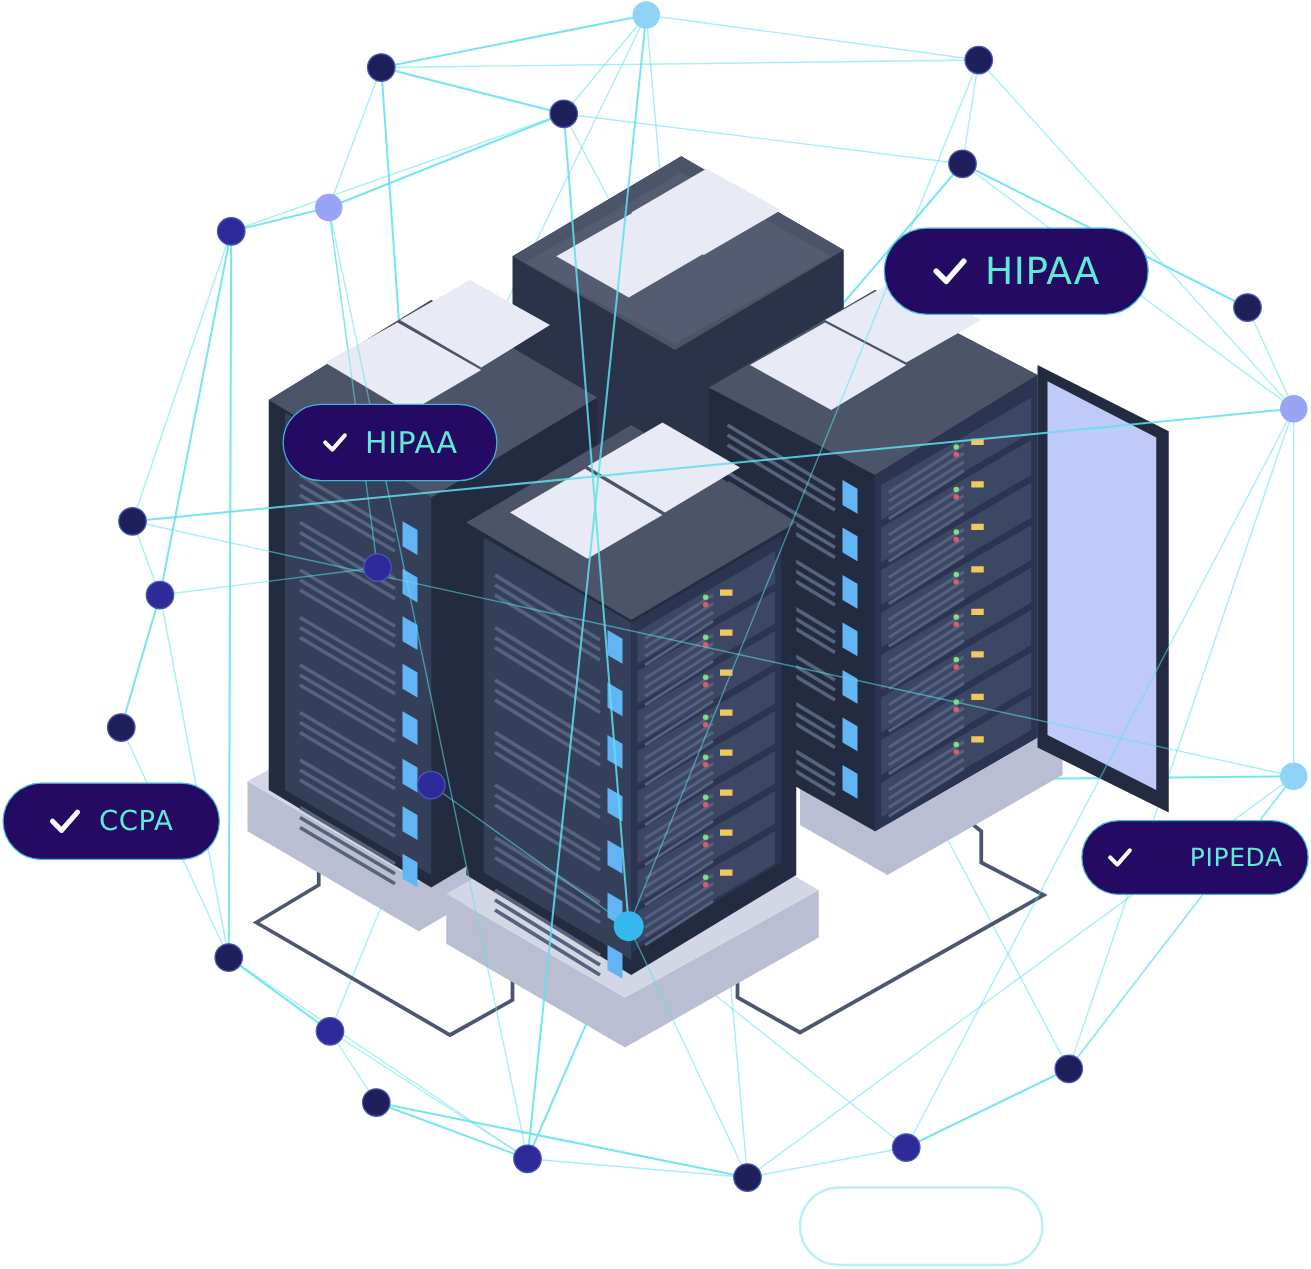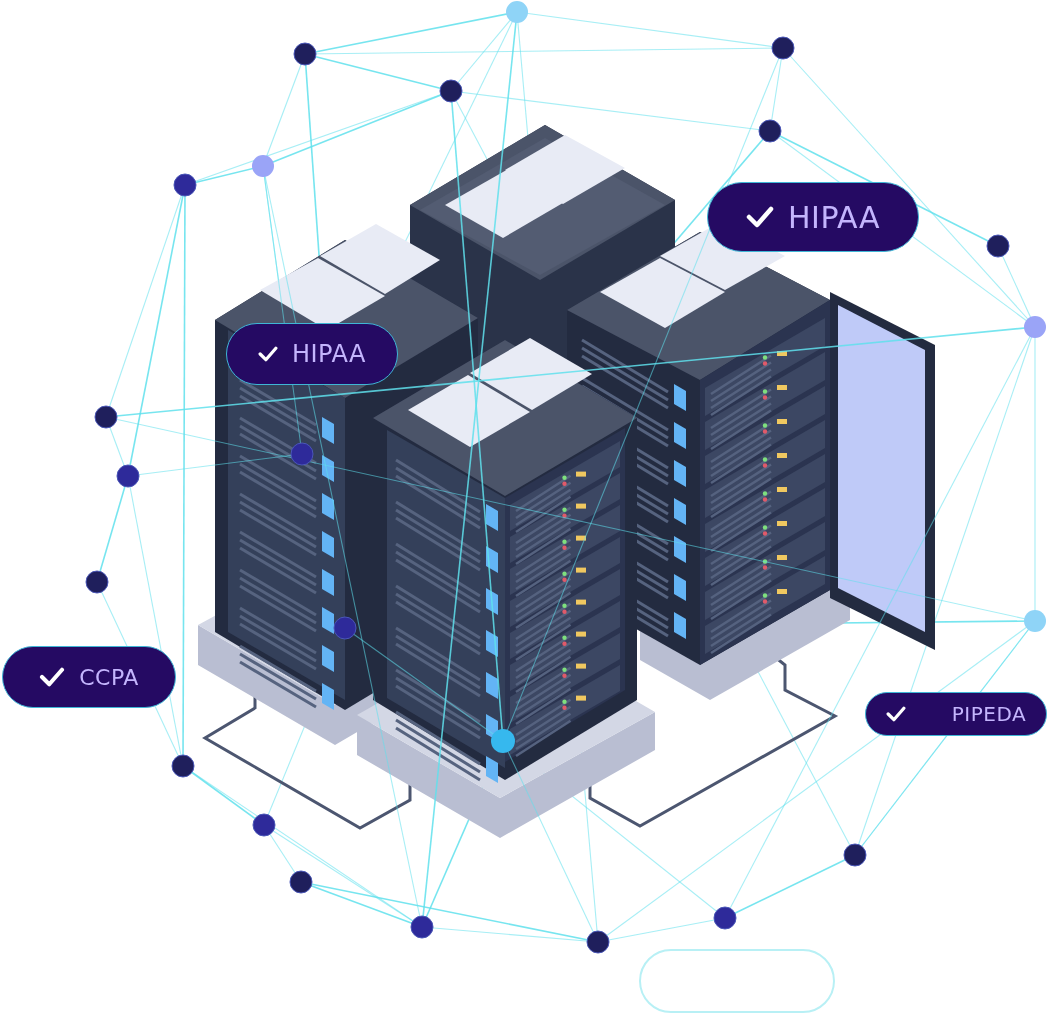--- a/index.html
+++ b/index.html
@@ -1,28 +1,28 @@
 <!DOCTYPE html>
 <html><head>
 <meta charset="utf-8">
 <style>
   html, body { margin: 0; padding: 0; background: #ffffff; }
   body { width: 1049px; height: 1015px; position: relative; overflow: hidden; font-family: "DejaVu Sans", sans-serif; }
   #scene { position: absolute; left: 0; top: 0; }
   .badge {
     position: absolute; display: flex; align-items: center; justify-content: center;
-    background: #250a63; color: #c4b5fd; border-radius: 999px;
+    background: #250a63; color: #5eead4; border-radius: 999px;
     border: 1.5px solid #3fb6d6; box-sizing: border-box; gap: 14px;
     font-family: "DejaVu Sans", sans-serif; letter-spacing: 0.5px;
   }
   .badge svg { display: block; }
   #badge-hipaa { left: 707px; top: 182px; width: 212px; height: 70px; font-size: 30px; }
   #badge-gdpr { left: 226px; top: 323px; width: 172px; height: 62px; font-size: 24px; }
-  #badge-ccpa { left: 2px; top: 626px; width: 174px; height: 62px; font-size: 22px; margin-top: 20px; }
-  #badge-pipeda { left: 865px; top: 692px; width: 182px; height: 44px; font-size: 20px; gap: 46px; }
+  #badge-ccpa { left: 2px; top: 626px; width: 174px; height: 62px; font-size: 22px; }
+  #badge-pipeda { left: 865px; top: 656px; width: 182px; height: 60px; font-size: 20px; gap: 46px; }
   #empty-pill {
     position: absolute; left: 639px; top: 949px; width: 196px; height: 64px;
     border: 2px solid #b8f0f5; border-radius: 999px; box-sizing: border-box;
   }
 </style>
 </head>
 <body>
 
 <svg id="scene" width="1049" height="1015" viewBox="0 0 1049 1015" xmlns="http://www.w3.org/2000/svg">
   <g id="lines-back">

